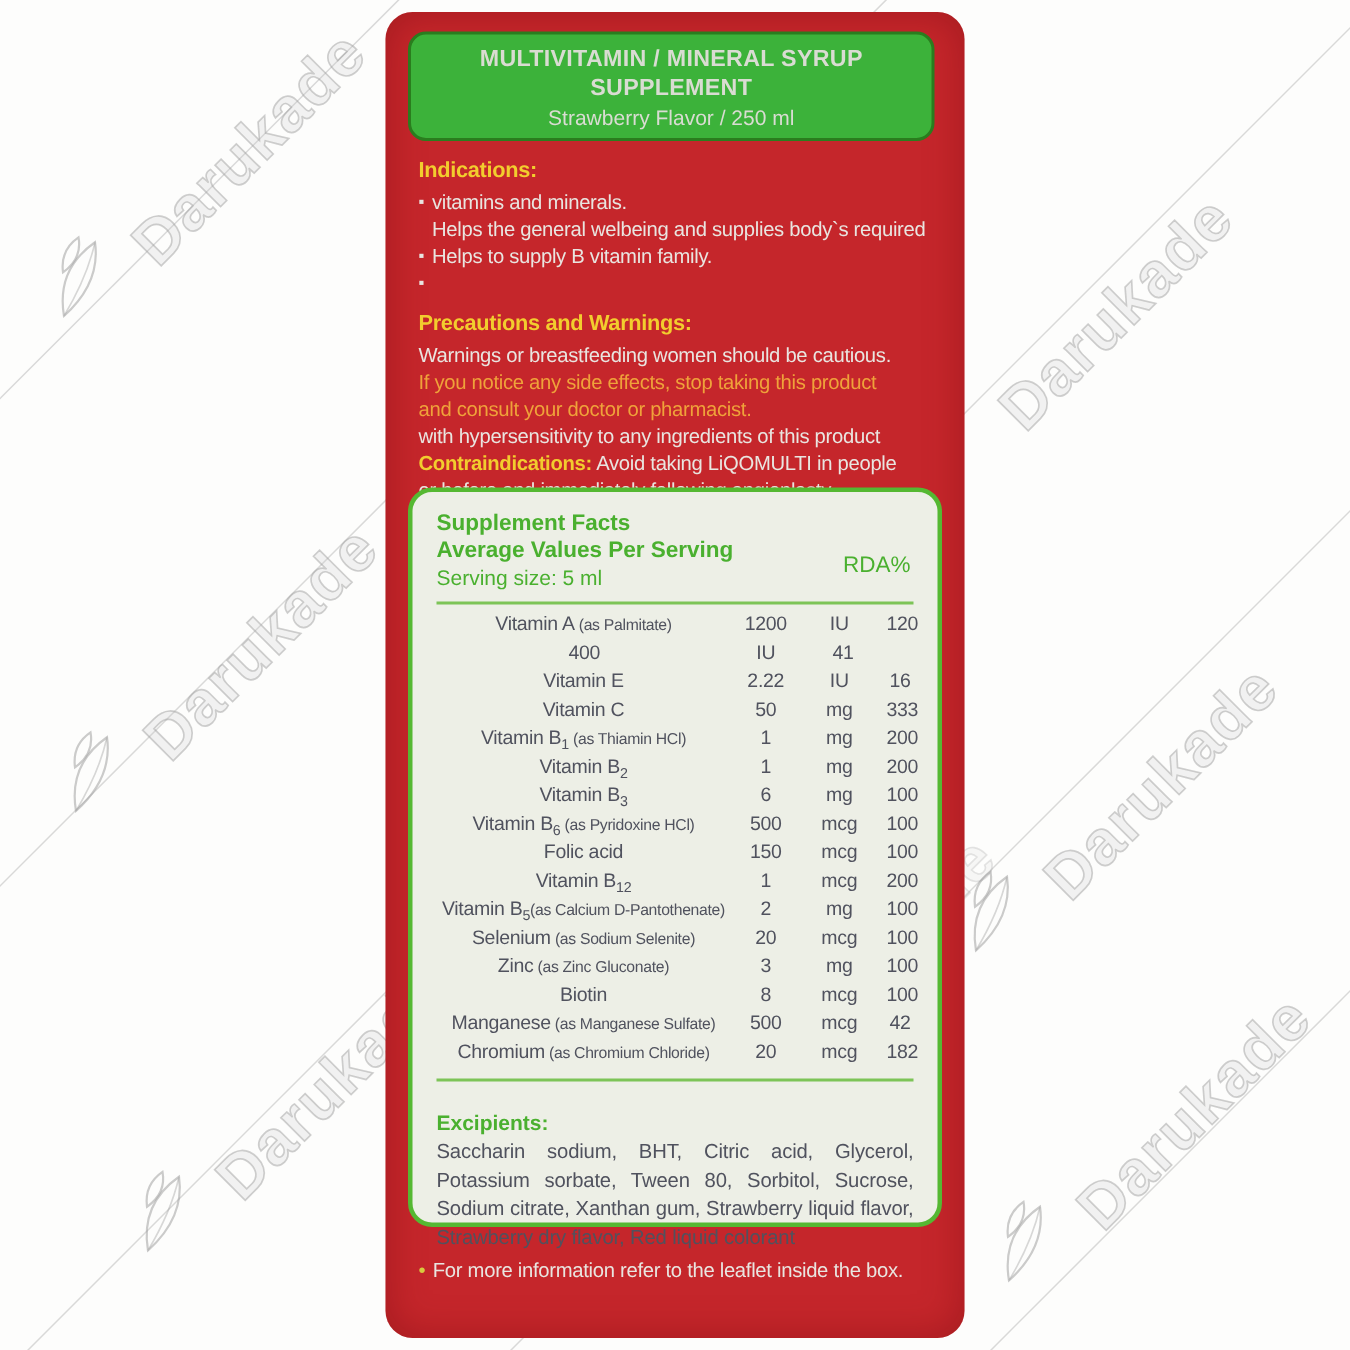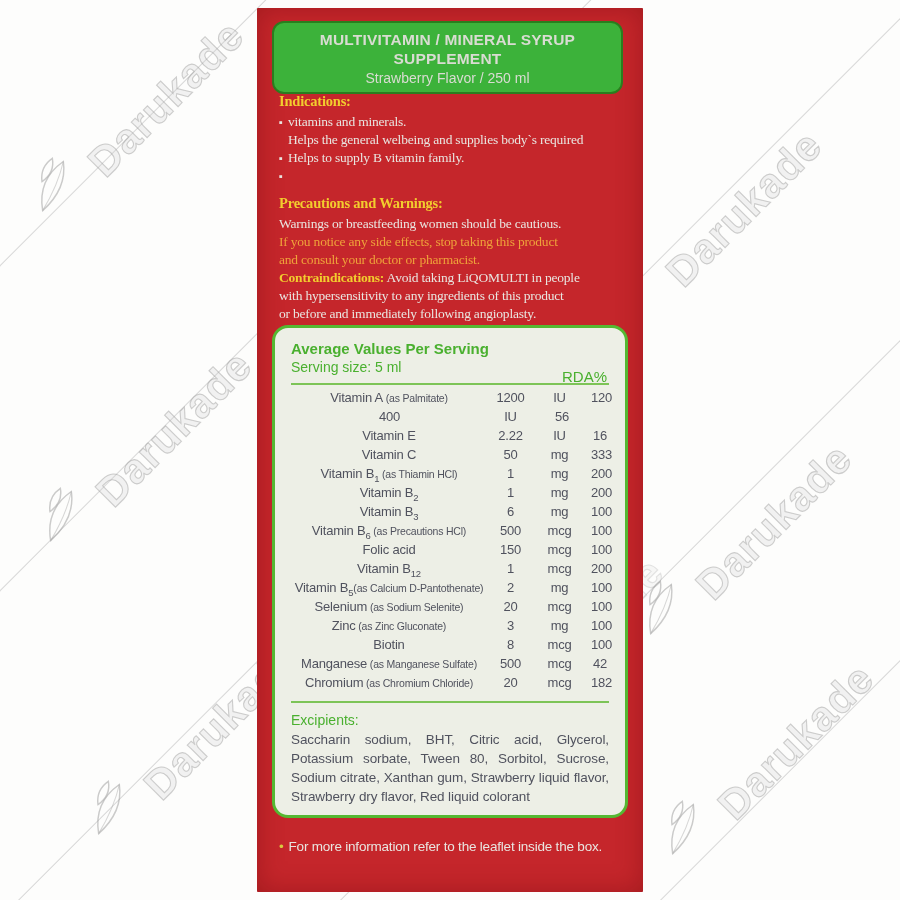--- a/index.html
+++ b/index.html
@@ -20,36 +20,36 @@
   }
   .wm-text{
     font-size:42px;font-weight:bold;letter-spacing:1px;white-space:nowrap;
     color:rgba(200,200,200,0.25);
     -webkit-text-stroke:1.1px rgba(160,160,160,0.55);
   }
   .wm svg{margin-bottom:44px;}
 
   .panel{
     position:absolute;left:257px;top:8px;width:386px;height:884px;
-    background:var(--red,#c5262b);border-radius:1px;
+    background:var(--red,#c5262b);border-radius:18px;
     box-shadow:inset 0 0 26px rgba(100,5,8,0.35);
   }
   .header-box{
     position:absolute;left:15px;top:13px;width:351px;height:73px;
     box-sizing:border-box;background:var(--green-box,#3cb23a);
     border:2px solid var(--green-box-border,#2a7d1e);border-radius:12px;
     text-align:center;color:var(--header-text,#d9dcd2);padding-top:7px;
   }
   .hb1{font-size:15.5px;font-weight:bold;line-height:19px;letter-spacing:0.2px;}
   .hb3{font-size:14px;margin-top:2px;}
 
   .content{
-    position:absolute;left:22px;right:10px;top:75px;
+    position:absolute;left:22px;right:10px;top:88px;
     color:var(--white-text,#e9e5e0);
-    font-size:13.5px;letter-spacing:-0.2px;font-family:Liberation Serif, serif;
+    font-size:13.5px;letter-spacing:-0.2px;
   }
   .sec-heading{
     color:var(--yellow,#f2cd2e);font-weight:bold;font-size:14.5px;
     margin:9px 0 3px 0;line-height:18px;
   }
   .body-line{line-height:18px;white-space:nowrap;}
   .bullet-item{display:flex;}
   .bullet{width:9px;flex:0 0 9px;line-height:18px;font-size:11px;}
   .orange .body-line{color:var(--orange,#efa23a);}
   .contra-label{color:var(--yellow,#f2cd2e);font-weight:bold;}
@@ -68,21 +68,21 @@
   .frow{
     display:grid;grid-template-columns:196px 46px 52px auto;
     height:19px;align-items:baseline;
     color:var(--table-text,#50525e);font-size:13px;letter-spacing:-0.2px;
   }
   .fname{white-space:nowrap;}
   .fname sub{font-size:9.5px;}
   .fnote{font-size:10.5px;}
   .fcell{padding-left:1px;}
   .frda{padding-left:6px;}
-  .exc-heading{font-weight:normal;font-size:14px;margin-top:8px;line-height:18px;}
+  .exc-heading{font-weight:bold;font-size:14px;margin-top:18px;line-height:18px;}
   .exc-text{
     color:var(--table-text,#50525e);font-size:13.5px;line-height:19px;
     text-align:justify;margin-top:1px;letter-spacing:-0.1px;
   }
   .footer{
     position:absolute;left:22px;top:831px;font-size:13.5px;letter-spacing:-0.2px;
     color:var(--white-text,#e9e5e0);white-space:nowrap;
   }
   .footer .dot{color:var(--bullet-yellow,#d8c93e);margin-right:5px;}
 </style>
@@ -200,42 +200,43 @@
         </div>
       </div>
 
     <div class="sec-heading">Precautions and Warnings:</div>
     <div class="body-line">Warnings or breastfeeding women should be cautious.</div>
     <div class="orange" id="orange-lines">
         <div class="body-line">If you notice any side effects, stop taking this product</div>
         <div class="body-line">and consult your doctor or pharmacist.</div>
       </div>
     <div id="contra">
+        <div class="body-line">with hypersensitivity to any ingredients of this product</div>
         <div class="body-line"><span class="contra-label">Contraindications:</span> Avoid taking LiQOMULTI in people</div>
-        <div class="body-line">with hypersensitivity to any ingredients of this product</div>
         <div class="body-line">or before and immediately following angioplasty.</div>
       </div>
   </div>
 
   <div class="facts-box">
+    <div class="sf-title">Supplement Facts</div>
     <div class="sf-sub">Average Values Per Serving</div>
     <div class="sf-serving">Serving size: 5 ml</div>
     <div class="sf-rda">RDA%</div>
     <div class="sf-hr"></div>
     <div class="facts-rows" id="facts-rows">
         <div class="frow">
           <div class="fname"><span>Vitamin A</span><span class="fnote"> (as Palmitate)</span></div>
           <div class="fcell">1200</div>
           <div class="fcell">IU</div>
           <div class="fcell frda">120</div>
         </div>
         <div class="frow">
           <div class="fcell">400</div>
           <div class="fcell">IU</div>
-          <div class="fcell frda">56</div>
+          <div class="fcell frda">41</div>
         </div>
         <div class="frow">
           <div class="fname"><span>Vitamin E</span></div>
           <div class="fcell">2.22</div>
           <div class="fcell">IU</div>
           <div class="fcell frda">16</div>
         </div>
         <div class="frow">
           <div class="fname"><span>Vitamin C</span></div>
           <div class="fcell">50</div>
@@ -254,21 +255,21 @@
           <div class="fcell">mg</div>
           <div class="fcell frda">200</div>
         </div>
         <div class="frow">
           <div class="fname"><span>Vitamin B</span><sub>3</sub></div>
           <div class="fcell">6</div>
           <div class="fcell">mg</div>
           <div class="fcell frda">100</div>
         </div>
         <div class="frow">
-          <div class="fname"><span>Vitamin B</span><sub>6</sub><span class="fnote"> (as Precautions HCl)</span></div>
+          <div class="fname"><span>Vitamin B</span><sub>6</sub><span class="fnote"> (as Pyridoxine HCl)</span></div>
           <div class="fcell">500</div>
           <div class="fcell">mcg</div>
           <div class="fcell frda">100</div>
         </div>
         <div class="frow">
           <div class="fname"><span>Folic acid</span></div>
           <div class="fcell">150</div>
           <div class="fcell">mcg</div>
           <div class="fcell frda">100</div>
         </div>

